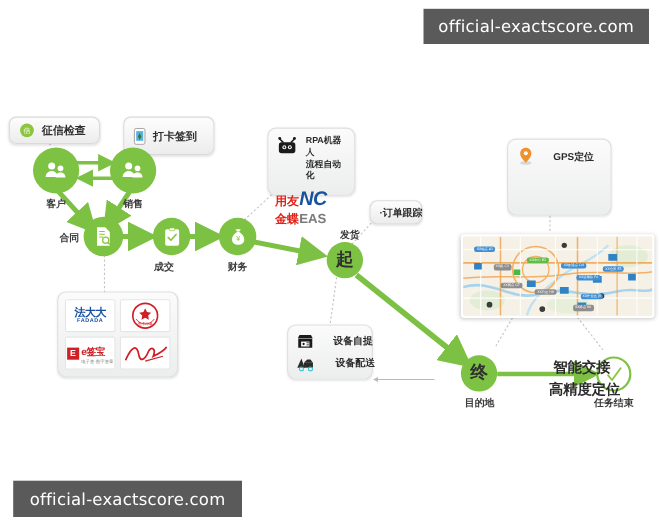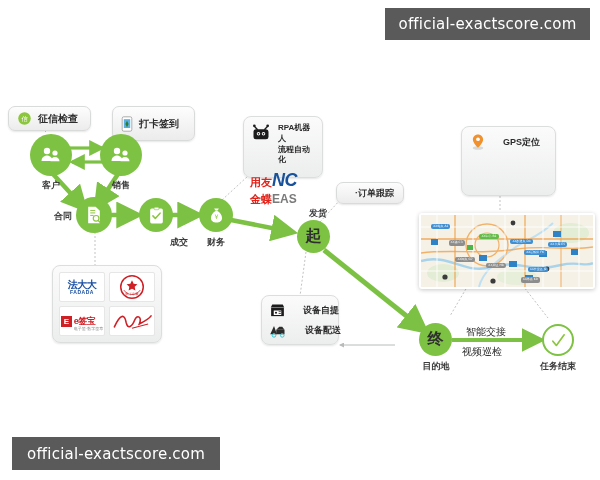--- a/index.html
+++ b/index.html
@@ -99,22 +99,23 @@
     position:absolute;font-size:3px;color:#ffffff;border-radius:2px;
     padding:1px 2px;white-space:nowrap;line-height:1.2;
     font-family:"DejaVu Sans",sans-serif;
   }
   .mc-blue{background:#3f8fd2;}
   .mc-gray{background:#8d8d8d;}
   .mc-green{background:#62bb46;}
 
   
   .edge-label{
-    position:absolute;font-size:10px;color:#2b2b2b;font-weight:normal;
+    position:absolute;font-size:13px;color:#2b2b2b;font-weight:bold;
     white-space:nowrap;
+    margin-left:37px;
   }
 
   
   .wm{
     position:absolute;background:#5a5a5a;color:#ffffff;
     font-family:"DejaVu Sans",sans-serif;
     display:flex;align-items:center;justify-content:center;
     letter-spacing:.2px;
   }
   #wm-top{right:10px;top:8px;width:205px;height:32px;font-size:15px;}
@@ -227,21 +228,21 @@
 
   <div class="node" style="left:139px;top:198px;width:34px;height:34px;">
     <span class="ic glyph">
       <svg width="19" height="19" viewBox="0 0 24 24">
         <rect x="4" y="3" width="16" height="19" rx="2" fill="#fff"></rect>
         <rect x="9" y="1.5" width="6" height="3.2" rx="1" fill="#fff" stroke="#8cc63f" stroke-width=".8"></rect>
         <path d="M7.5 12.5 l3 3.2 6-6.6" stroke="#8cc63f" stroke-width="2" fill="none" stroke-linecap="round" stroke-linejoin="round"></path>
       </svg>
     </span>
   </div>
-  <div class="node-label" style="left:142px;top:236px;width:46px;text-align:right;">成交</div>
+  <div class="node-label" style="left:126px;top:236px;width:46px;">成交</div>
 
   <div class="node" style="left:199px;top:198px;width:34px;height:34px;">
     <span class="ic glyph">
       <svg width="19" height="19" viewBox="0 0 24 24">
         <path d="M9 3 h6 l-1.6 2.6 h-2.8 z" fill="#fff"></path>
         <path d="M12 5.6 c5 2.4 7 6 7 9.4 c0 3.6-3 5.8-7 5.8 s-7-2.2-7-5.8 c0-3.4 2-7 7-9.4 z" fill="#fff"></path>
         <text x="12" y="17" font-size="8" fill="#8cc63f" text-anchor="middle" font-family="DejaVu Sans">¥</text>
       </svg>
     </span>
   </div>
@@ -260,21 +261,21 @@
   <div class="ring-node" style="left:542px;top:324px;width:32px;height:32px;">
     <span class="ic">
       <svg width="17" height="17" viewBox="0 0 24 24">
         <path d="M4 13 l5 6 L20 4" stroke="#8cc63f" stroke-width="2.4" fill="none" stroke-linecap="round" stroke-linejoin="round"></path>
       </svg>
     </span>
   </div>
   <div class="node-label" style="left:532px;top:360px;width:52px;">任务结束</div>
 
   <div class="edge-label" style="left:466px;top:325px;">智能交接</div>
-  <div class="edge-label" style="left:462px;top:345px;">视频巡检</div>
+  <div class="edge-label" style="left:462px;top:345px;">高精度定位</div>
 
   <div class="card" style="left:243px;top:116px;width:80px;height:62px;padding:6px 6px;">
     <div class="rpa-top">
       <span class="ic">
         <svg width="22" height="20" viewBox="0 0 26 24">
           <path d="M5 4 L9 8 M21 4 L17 8" stroke="#1b1b1b" stroke-width="1.6"></path>
           <circle cx="5" cy="3.4" r="1.6" fill="#1b1b1b"></circle>
           <circle cx="21" cy="3.4" r="1.6" fill="#1b1b1b"></circle>
           <rect x="4" y="7.5" width="18" height="12" rx="3" fill="#1b1b1b"></rect>
           <circle cx="10" cy="13" r="2.1" fill="#fff"></circle>
@@ -289,21 +290,21 @@
       </div>
     </div>
     <div class="brand" style="margin-top:3px;">
       <span class="red">用友</span><span class="nc">NC</span>
     </div>
     <div class="brand">
       <span class="kd">金蝶</span><span class="eas">EAS</span>
     </div>
   </div>
 
-  <div class="chip" style="left:336px;top:182px;width:68px;height:22px;justify-content:center;padding-left:17px;">
+  <div class="chip" style="left:336px;top:182px;width:48px;height:22px;justify-content:center;padding-left:17px;">
     <span class="chip-text" style="font-size:9px;">·订单跟踪</span>
   </div>
 
   <div class="card" style="left:52px;top:265px;width:110px;height:78px;">
     <div class="logo-grid">
       <div class="logo-cell">
         <div class="fadada">
           <div class="cn">法大大</div>
           <div class="en">FADADA</div>
         </div>

